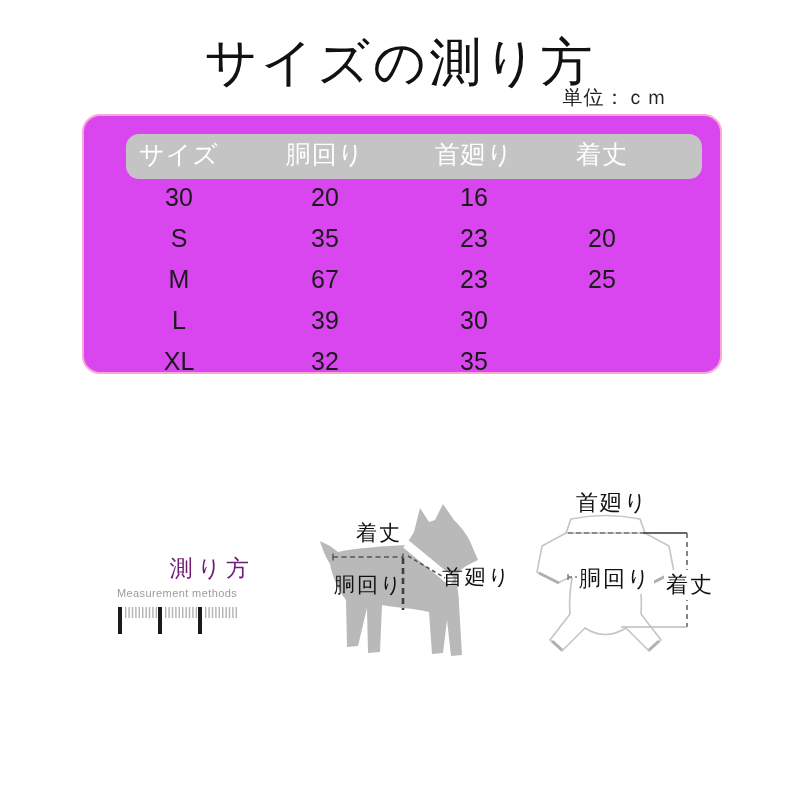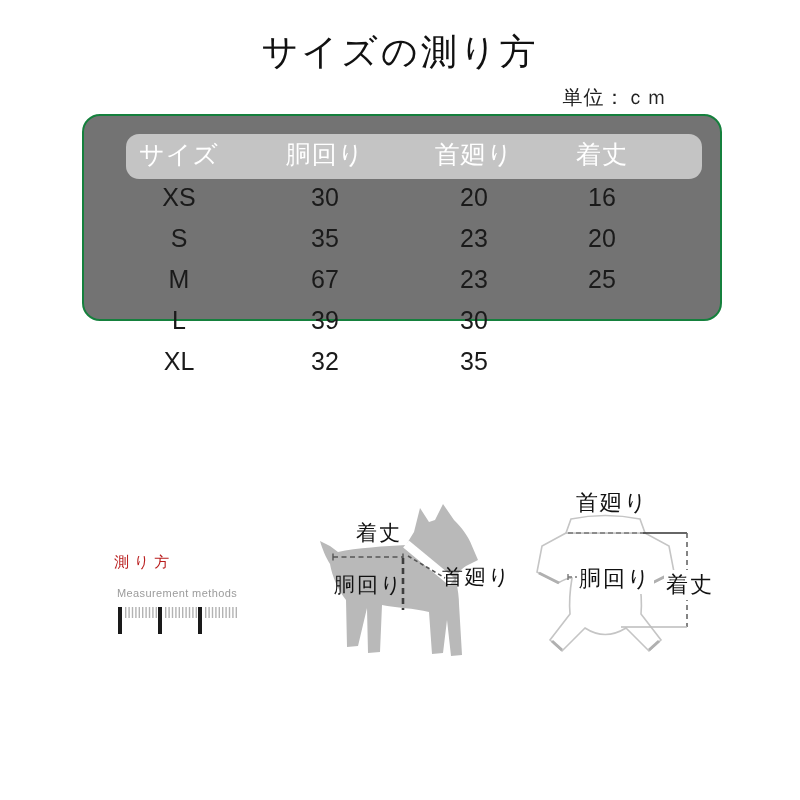--- a/index.html
+++ b/index.html
@@ -2,38 +2,38 @@
 <html><head>
 <meta charset="utf-8">
 <style>
   html,body{margin:0;padding:0;background:#ffffff;}
   .canvas{position:relative;width:800px;height:800px;background:#fff;overflow:hidden;
           font-family:"Liberation Sans","DejaVu Sans",sans-serif;color:#1a1a1a;}
   .serif{font-family:"Liberation Serif","DejaVu Serif",serif;}
 
   
   .page-title{position:absolute;left:0;top:28px;width:800px;text-align:center;
-              font-size:36px;font-weight:400;letter-spacing:3px;color:#111;}
+              font-size:52px;font-weight:400;letter-spacing:3px;color:#111;}
   .unit-note{position:absolute;left:545px;top:84px;width:140px;text-align:center;
              font-size:20px;color:#222;letter-spacing:1px;}
 
   
-  .size-table{position:absolute;left:82px;top:114px;width:640px;height:207px;
-              border:2px solid #15803d;border-radius:18px;box-sizing:border-box;background:#737373;}
+  .size-table{position:absolute;left:82px;top:114px;width:640px;height:260px;
+              border:2px solid #f9a8d4;border-radius:18px;box-sizing:border-box;background:#d946ef;}
   .header-bar{position:absolute;left:42px;top:18px;width:576px;height:45px;
               background:#c4c4c4;border-radius:13px;}
   .trow{position:relative;display:grid;grid-template-columns:190px 102px 196px 60px;
         height:41px;align-items:center;}
   .trow.thead{margin-top:16px;height:45px;}
   .trow span{display:block;text-align:center;font-size:25px;}
   .trow.thead span{color:#ffffff;font-size:25px;letter-spacing:1px;}
 
   
-  .method-jp{position:absolute;left:114px;top:553px;width:140px;text-align:left;
-             font-size:15px;color:#b91c1c;letter-spacing:5px;}
+  .method-jp{position:absolute;left:114px;top:553px;width:140px;text-align:right;
+             font-size:23px;color:#701a75;letter-spacing:5px;}
   .method-en{position:absolute;left:117px;top:587px;width:180px;
              font-size:11px;color:#9b9b9b;letter-spacing:0.4px;}
   .ruler{position:absolute;left:117px;top:606px;}
 
   
   .dog-svg{position:absolute;left:316px;top:502px;}
   .garment-svg{position:absolute;left:535px;top:483px;}
   .diagram-label{position:absolute;font-family:"Liberation Serif","DejaVu Serif",serif;
                  font-size:21px;color:#111;letter-spacing:2px;white-space:nowrap;}
   .bg-white{background:#fff;padding:0 2px;}
@@ -48,21 +48,20 @@
 
   <div class="size-table">
     <div class="header-bar"></div>
     <div class="trow thead">
       <span>サイズ</span>
       <span>胴回り</span>
       <span>首廻り</span>
       <span>着丈</span>
     </div>
     <div class="trow">
-      <span>XS</span>
       <span>30</span>
       <span>20</span>
       <span>16</span>
     </div>
     <div class="trow">
       <span>S</span>
       <span>35</span>
       <span>23</span>
       <span>20</span>
     </div>

